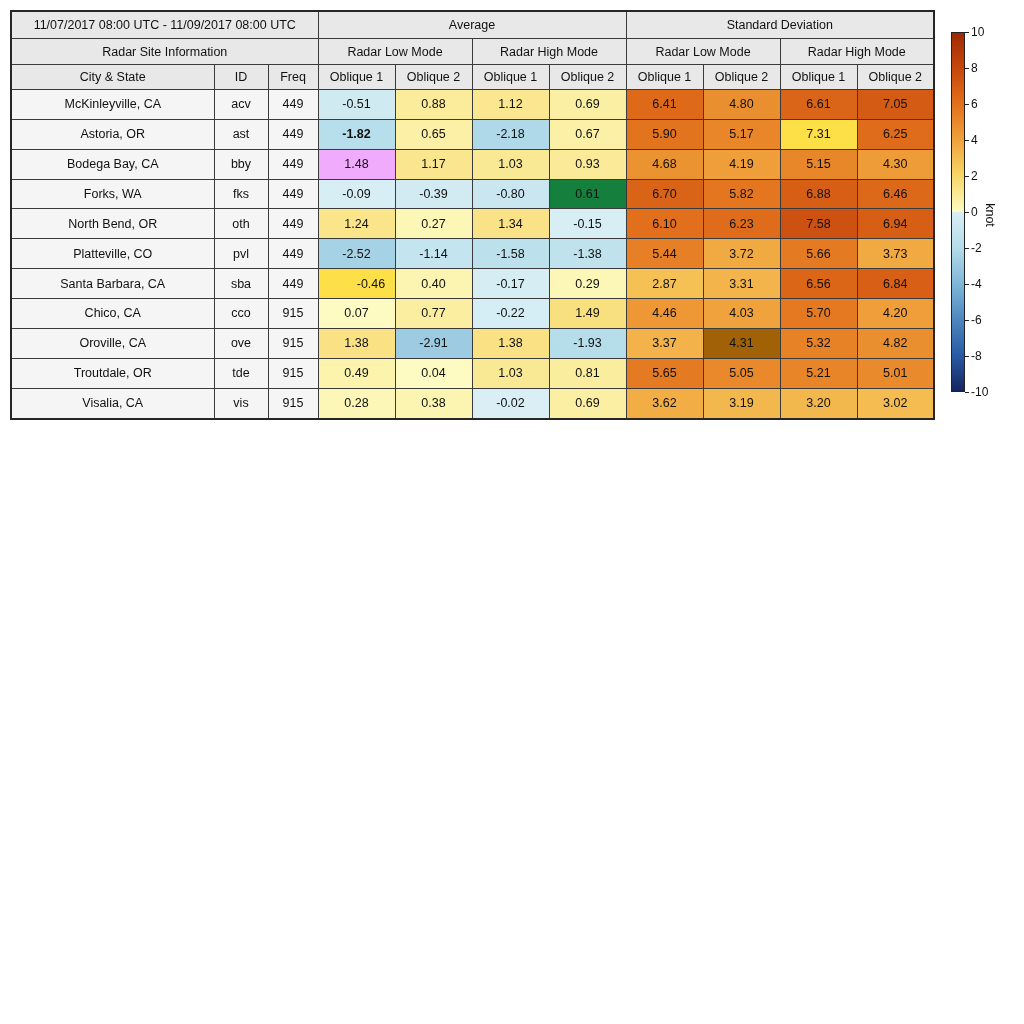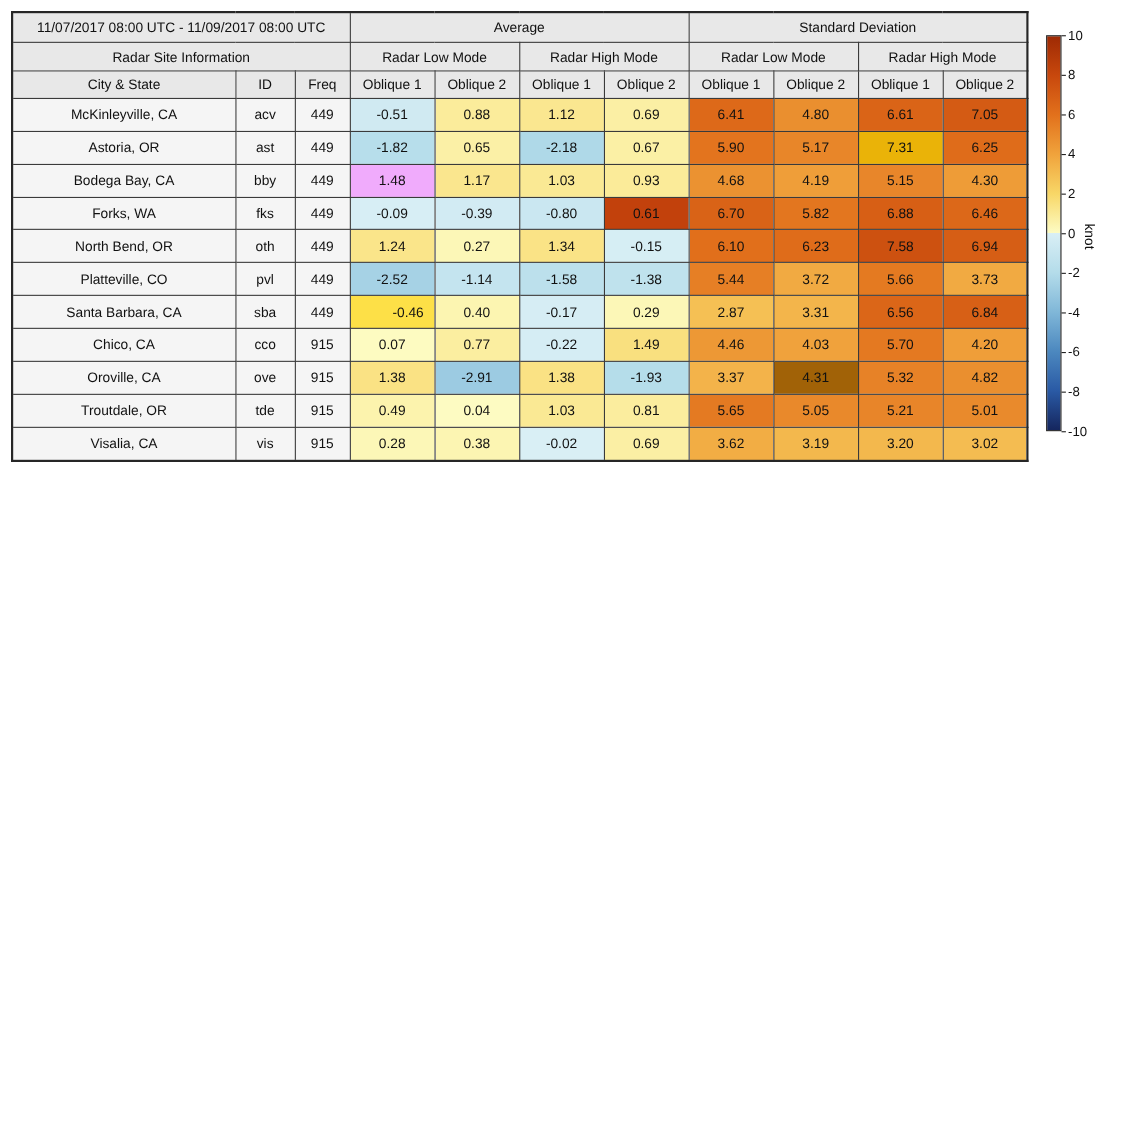--- a/index.html
+++ b/index.html
@@ -97,27 +97,27 @@
           <td style="background: rgb(251, 239, 164);">0.69</td>
           <td class="thickL" style="background: rgb(221, 105, 25);">6.41</td>
           <td style="background: rgb(234, 143, 47);">4.80</td>
           <td style="background: rgb(218, 100, 23);">6.61</td>
           <td style="background: rgb(212, 91, 20); margin-top: 41px;">7.05</td>
         </tr>
         <tr>
           <td class="site">Astoria, OR</td>
           <td class="site">ast</td>
           <td class="site">449</td>
-          <td style="background: rgb(183, 222, 235);">-1.82</td>
+          <td style="background: rgb(183, 222, 235); font-weight: bold;">-1.82</td>
           <td style="background: rgb(251, 240, 166);">0.65</td>
           <td style="background: rgb(175, 217, 232);">-2.18</td>
           <td style="background: rgb(251, 240, 165);">0.67</td>
           <td class="thickL" style="background: rgb(227, 116, 30);">5.90</td>
           <td style="background: rgb(232, 134, 41);">5.17</td>
-          <td style="background: #eab308; margin-left: 16px;">7.31</td>
+          <td style="background: #fde047; margin-left: 16px;">7.31</td>
           <td style="background: rgb(223, 108, 26);">6.25</td>
         </tr>
         <tr>
           <td class="site">Bodega Bay, CA</td>
           <td class="site">bby</td>
           <td class="site">449</td>
           <td style="background: #f0abfc;">1.48</td>
           <td style="background: rgb(250, 230, 142);">1.17</td>
           <td style="background: rgb(250, 233, 148);">1.03</td>
           <td style="background: rgb(251, 235, 153);">0.93</td>
@@ -126,21 +126,21 @@
           <td style="background: rgb(232, 134, 42);">5.15</td>
           <td style="background: rgb(238, 156, 55);">4.30</td>
         </tr>
         <tr>
           <td class="site">Forks, WA</td>
           <td class="site">fks</td>
           <td class="site">449</td>
           <td style="background: rgb(215, 238, 245);">-0.09</td>
           <td style="background: rgb(210, 235, 243);">-0.39</td>
           <td style="background: rgb(202, 231, 241);">-0.80</td>
-          <td style="background: #c2410c;">0.61</td>
+          <td style="background: #15803d;">0.61</td>
           <td class="thickL" style="background: rgb(217, 99, 23);">6.70</td>
           <td style="background: rgb(227, 118, 31);">5.82</td>
           <td style="background: rgb(215, 95, 21);">6.88</td>
           <td style="background: rgb(220, 104, 25);">6.46</td>
         </tr>
         <tr>
           <td class="site">North Bend, OR</td>
           <td class="site">oth</td>
           <td class="site">449</td>
           <td style="background: rgb(250, 229, 138);">1.24</td>

